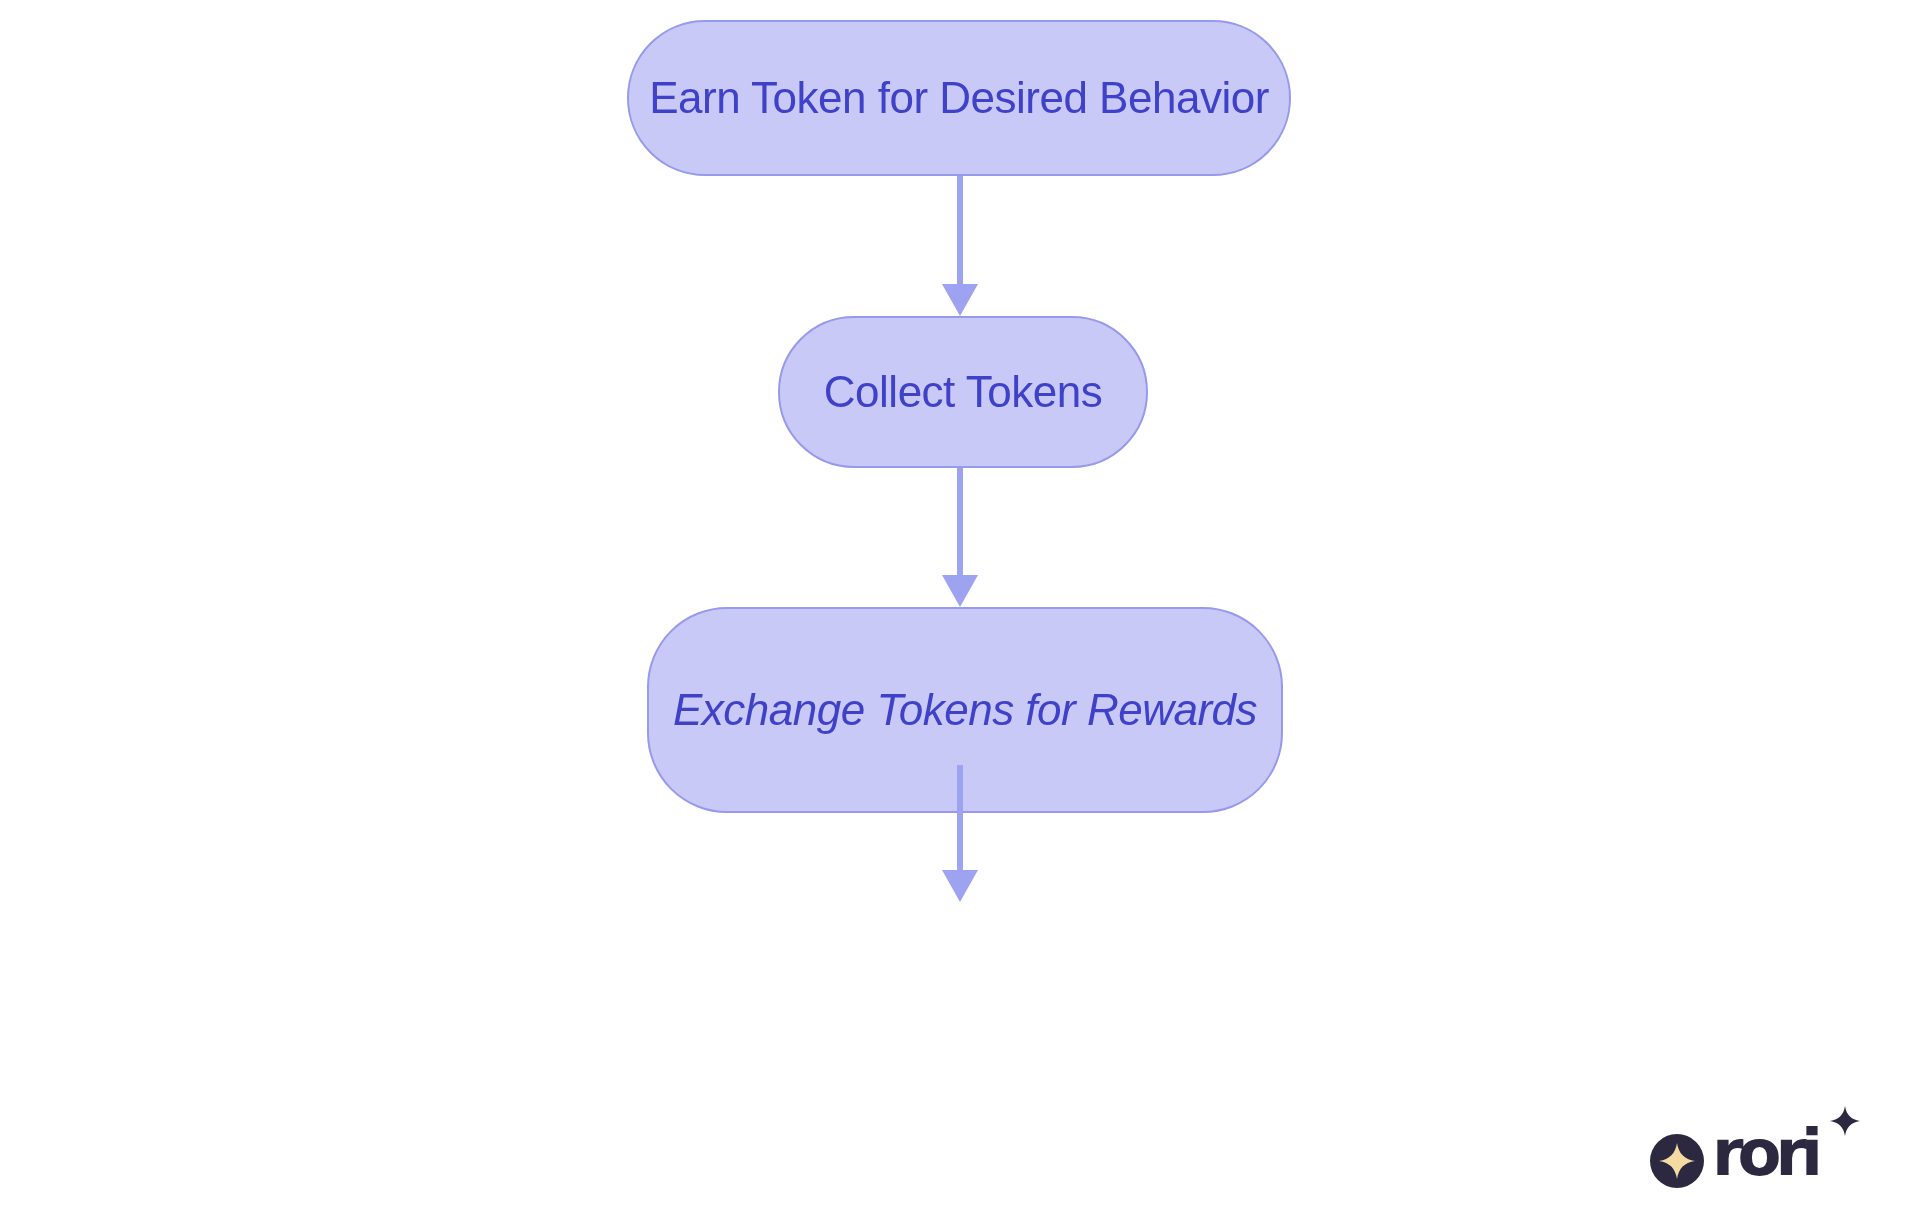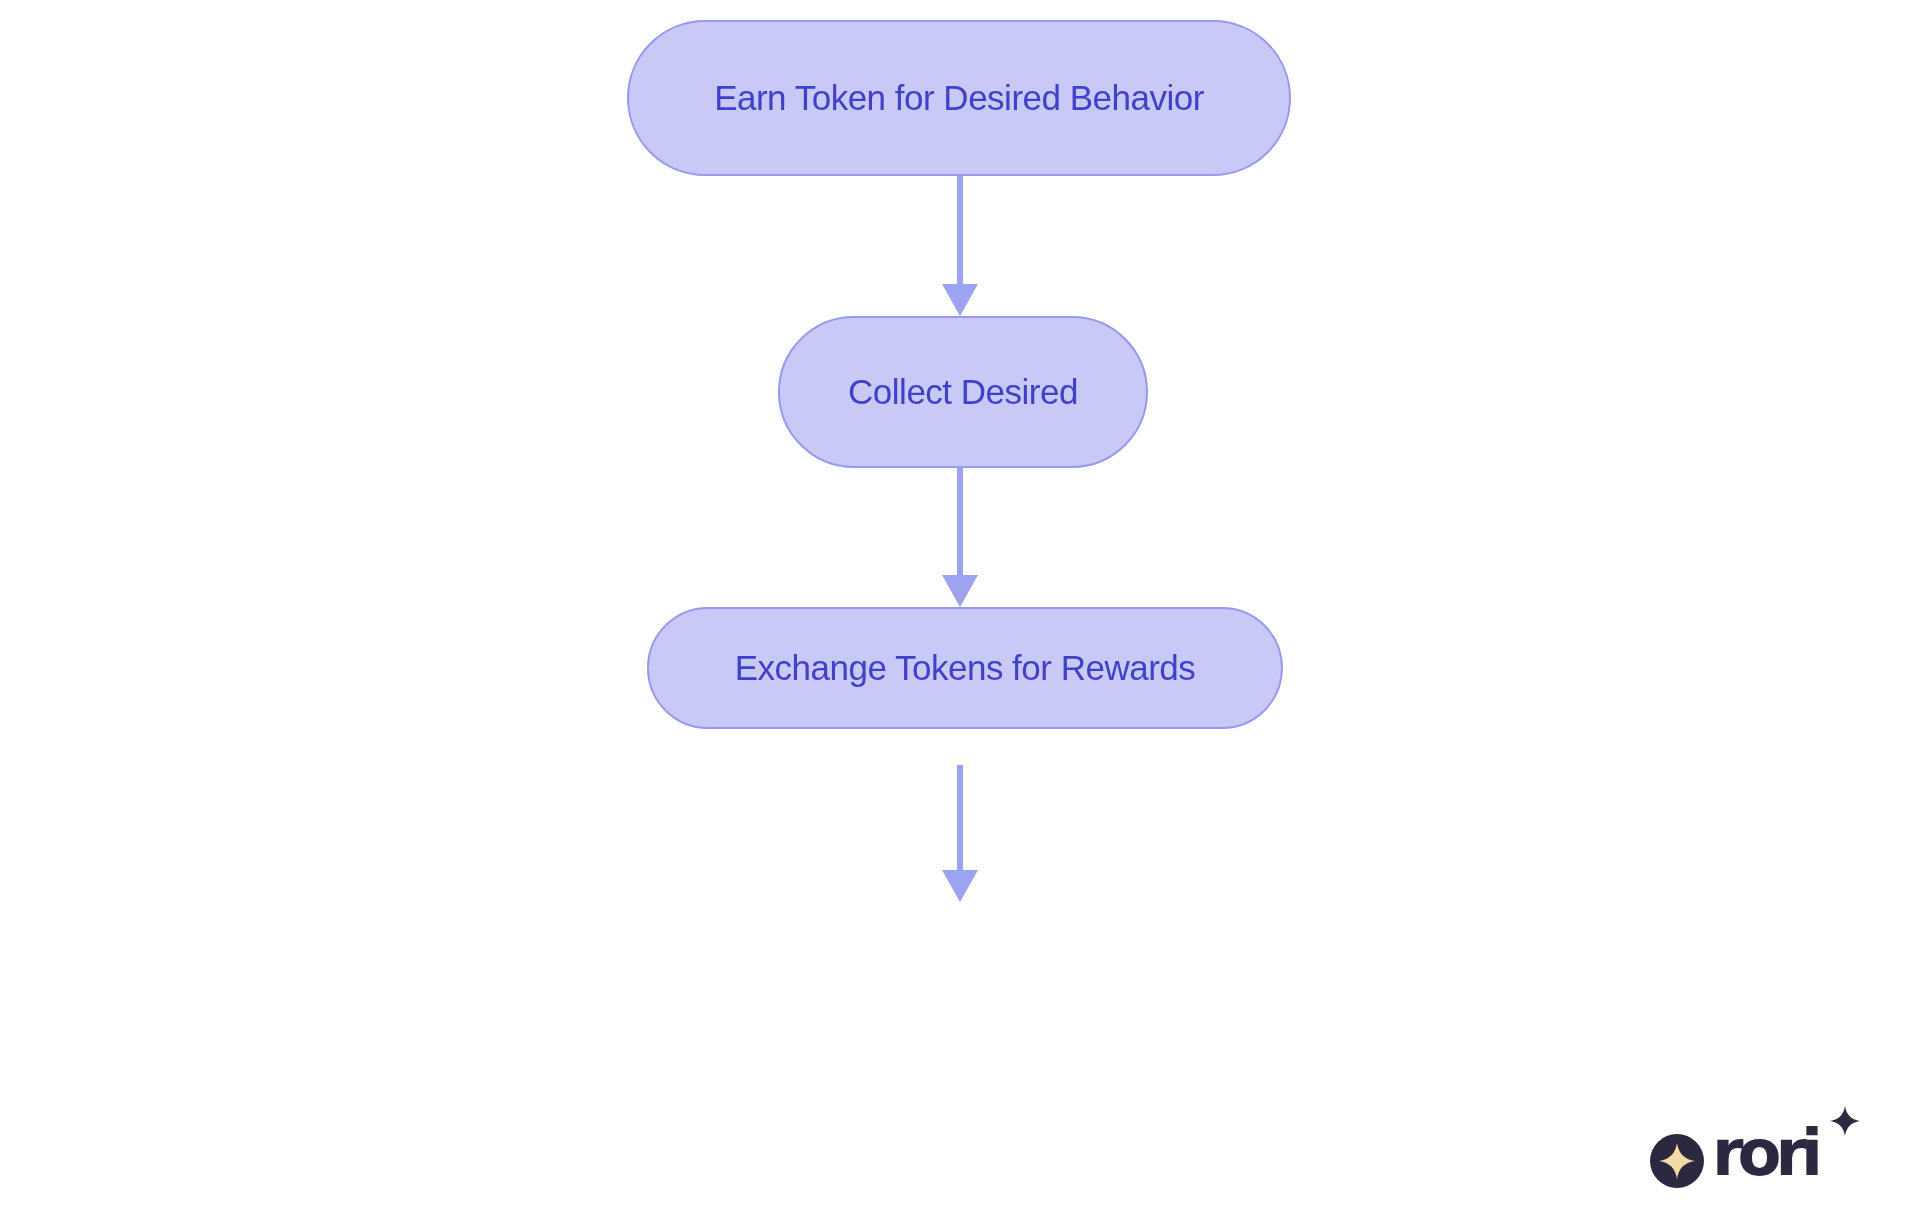--- a/index.html
+++ b/index.html
@@ -22,28 +22,28 @@
     box-sizing: border-box;
     background: var(--node-fill, #c8c9f6);
     border: 2px solid var(--node-border, #9699ec);
     border-radius: 80px;
     display: flex;
     align-items: center;
     justify-content: center;
   }
   .node span {
     color: var(--node-text, #3f41c8);
-    font-size: 35px;
+    font-size: 44px;
     letter-spacing: -0.5px;
     line-height: 1.15;
     white-space: nowrap;
   }
   .node-1 { left: 627px; top: 20px;  width: 664px; height: 156px; }
   .node-2 { left: 778px; top: 316px; width: 370px; height: 152px; }
-  .node-3 { left: 647px; top: 607px; width: 636px; height: 122px; }
+  .node-3 { left: 647px; top: 607px; width: 636px; height: 206px; font-style: italic; }
   .node-4 { left: 665px; top: 902px; width: 590px; height: 154px; }
 
   
   .arrow {
     position: absolute;
     left: 942px;
     width: 36px;
   }
   .arrow-1 { top: 176px; height: 140px; }
   .arrow-2 { top: 468px; height: 139px; }
@@ -117,21 +117,21 @@
   <div class="node node-1">
     <span>Earn Token for Desired Behavior</span>
   </div>
 
   <div class="arrow arrow-1">
     <div class="arrow-line"></div>
     <div class="arrow-head"></div>
   </div>
 
   <div class="node node-2">
-    <span>Collect Desired</span>
+    <span>Collect Tokens</span>
   </div>
 
   <div class="arrow arrow-2">
     <div class="arrow-line"></div>
     <div class="arrow-head"></div>
   </div>
 
   <div class="node node-3">
     <span>Exchange Tokens for Rewards</span>
   </div>

